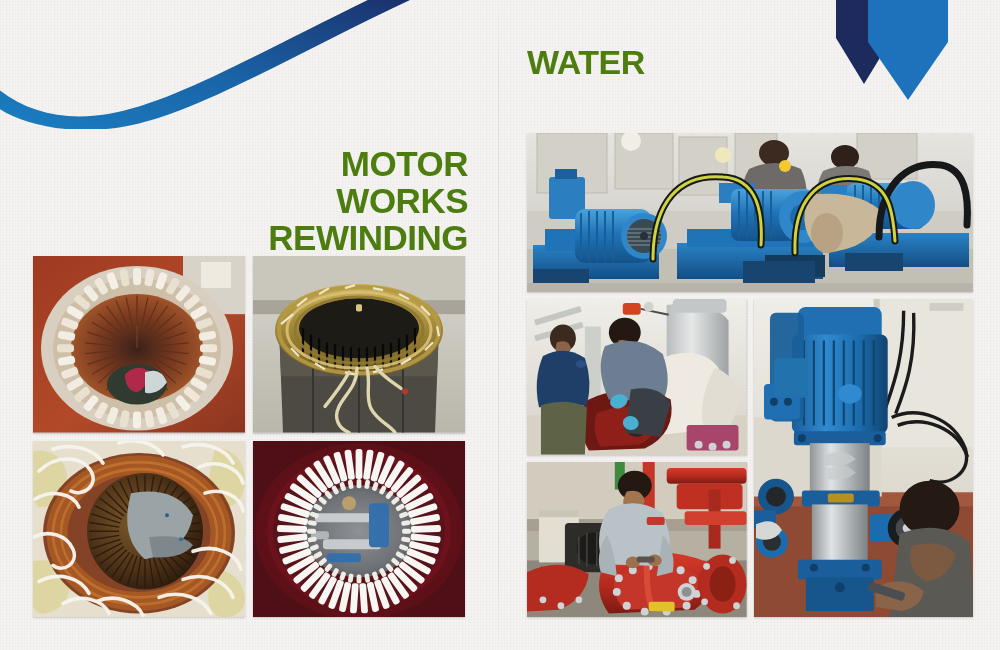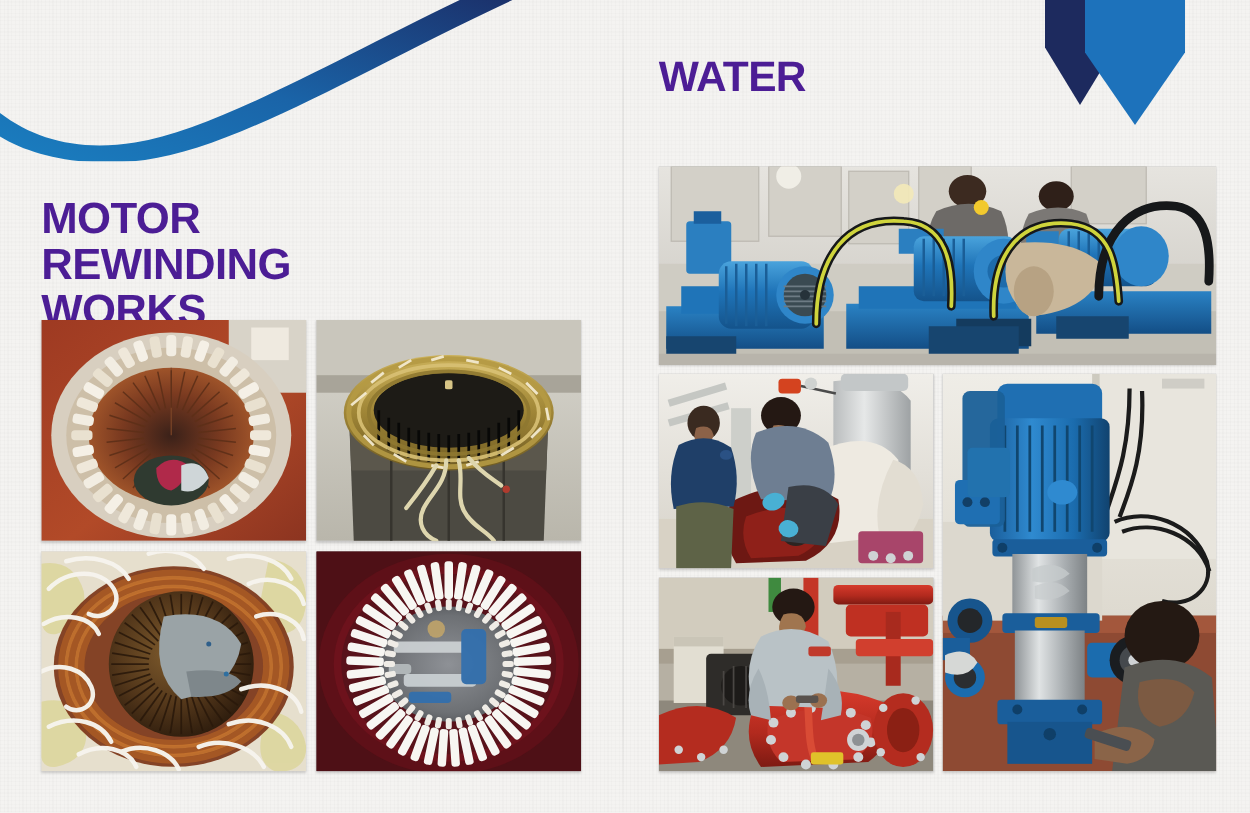--- a/index.html
+++ b/index.html
@@ -21,26 +21,26 @@
   }
   .deco-wave{position:absolute;left:-10px;top:-6px;width:420px;height:135px;pointer-events:none;}
   .deco-pins{position:absolute;right:20px;top:0;width:150px;height:110px;pointer-events:none;}
 
   .divider{
     position:absolute;left:498px;top:0;width:1px;height:650px;
     background:linear-gradient(180deg,rgba(0,0,0,0) 0%,rgba(0,0,0,0.07) 12%,rgba(0,0,0,0.07) 88%,rgba(0,0,0,0) 100%);
   }
 
   .col{position:absolute;}
-  .col-left{left:33px;top:156px;width:435px;}
+  .col-left{left:33px;top:145px;width:435px;text-align:right;}
   .col-right{left:527px;top:44px;width:446px;}
 
   h1.section-title{
     margin:0;
-    color:#4c1d95;
+    color:#4d7c0f;
     font-weight:bold;
     letter-spacing:-0.5px;
     line-height:1.06;
     text-transform:uppercase;
     font-family:"Liberation Sans", sans-serif;
     font-stretch:condensed;
   }
   .col-left h1.section-title{font-size:35px;}
   .col-right h1.section-title{font-size:34px;}
   .title-line{display:block;white-space:nowrap;}
@@ -88,22 +88,22 @@
 <svg class="deco-pins" viewBox="0 0 150 110" preserveAspectRatio="none">
   <path d="M6,-40 C6,-40 62,-40 62,-40 L62,38 L34,84 L6,38 Z" fill="#1d2a5e"></path>
   <path d="M38,-40 C38,-40 118,-40 118,-40 L118,42 L78,100 L38,42 Z" fill="#1d72bb"></path>
 </svg>
 
 <div class="divider"></div>
 
 <div class="col col-left">
   <h1 class="section-title">
     <span class="title-line">MOTOR</span>
+    <span class="title-line">WORKS</span>
     <span class="title-line">REWINDING</span>
-    <span class="title-line">WORKS</span>
   </h1>
 </div>
 
 <div class="grid-left">
 
   <div class="photo">
     <svg viewBox="0 0 212 176" preserveAspectRatio="none">
       <defs>
         <radialGradient id="p1bore" cx="50%" cy="50%" r="55%">
           <stop offset="0%" stop-color="#3a2119"></stop>

